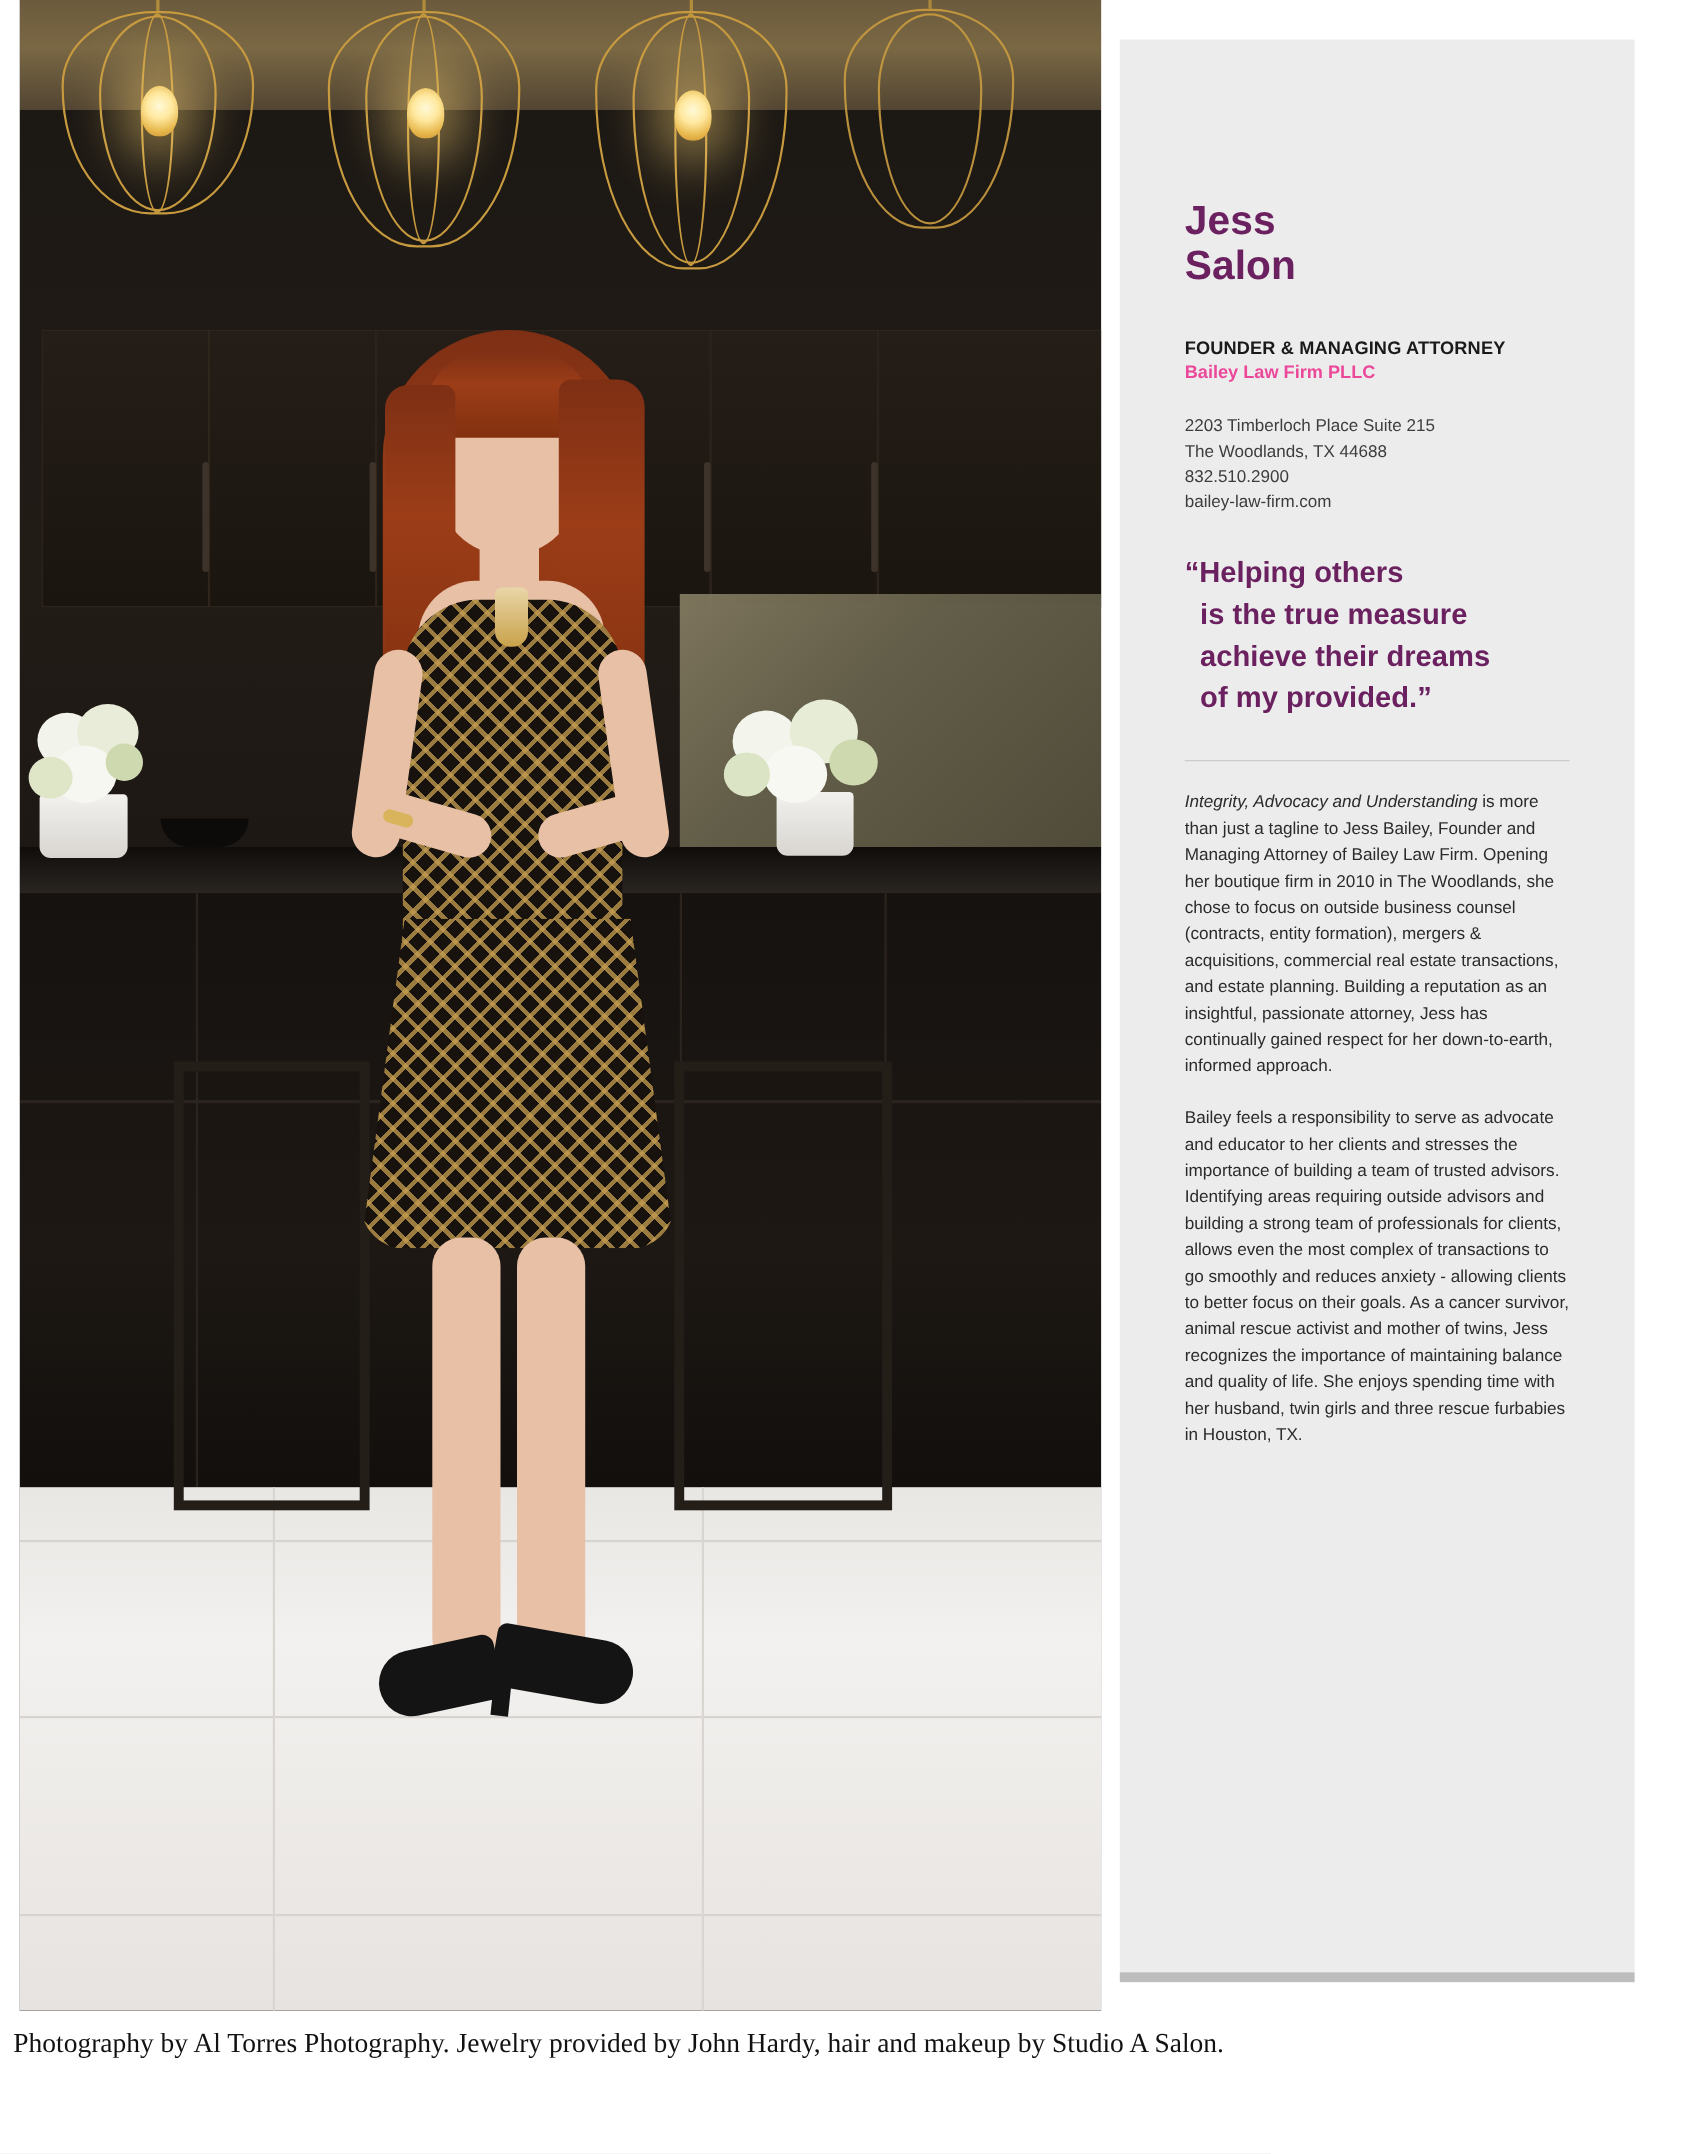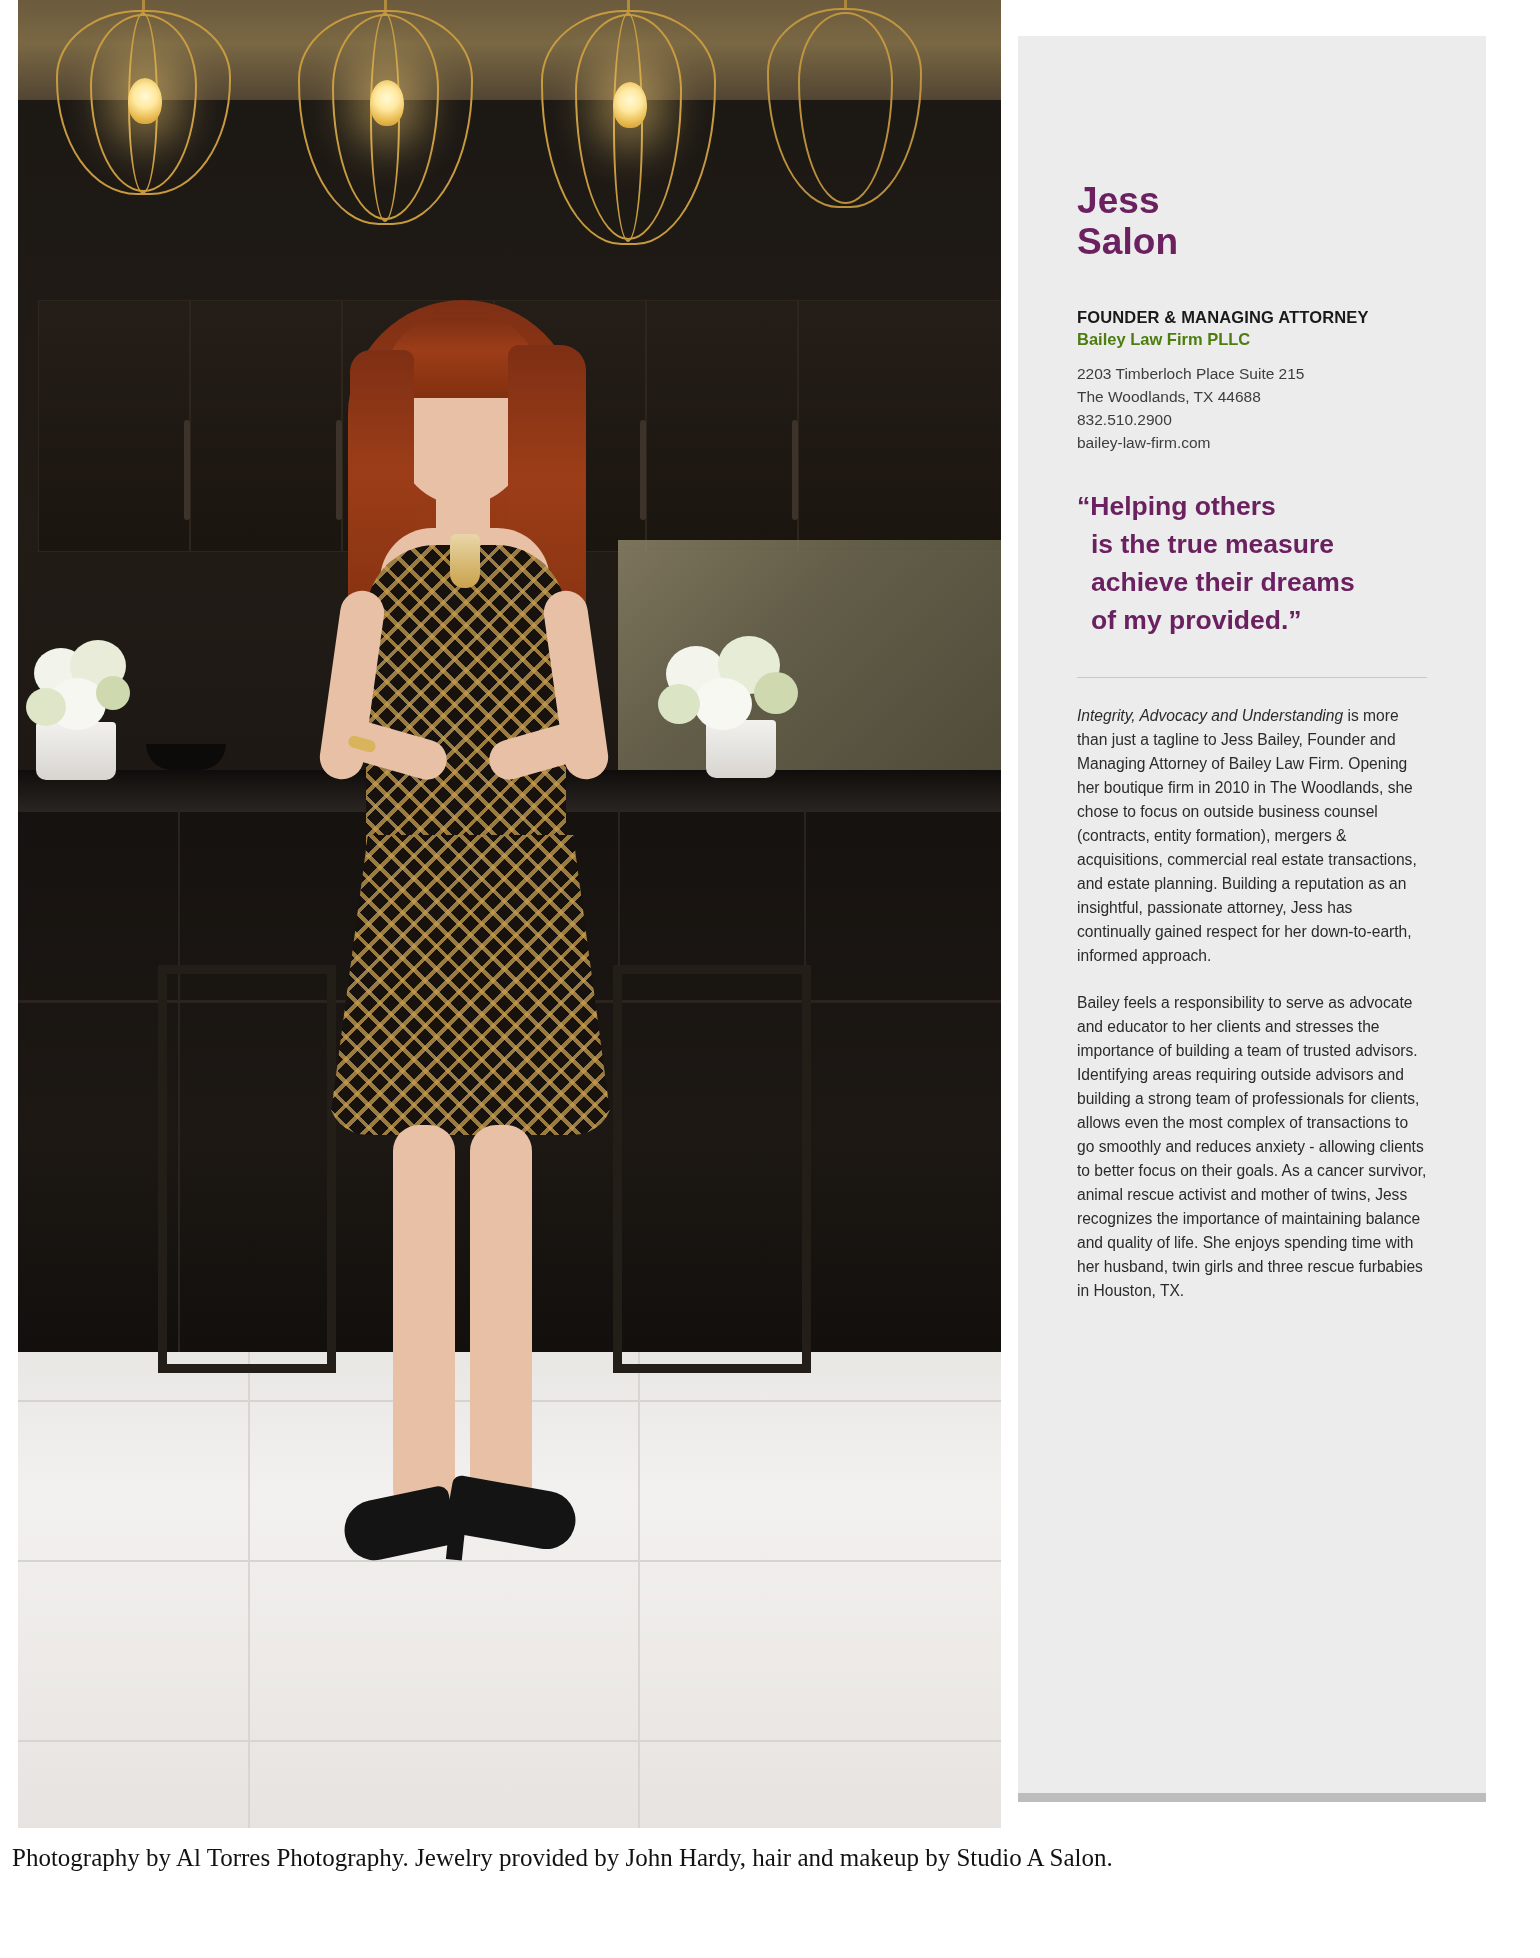--- a/index.html
+++ b/index.html
@@ -167,25 +167,25 @@
     margin-top: 44px;
     font-size: 16.5px;
     font-weight: bold;
     color: #1a1a1a;
     letter-spacing: .15px;
     line-height: 22px;
   }
   .firm {
     font-size: 16.5px;
     font-weight: bold;
-    color: #4d7c0f;
+    color: #ec4899;
     line-height: 22px;
   }
   .addr {
-    margin-top: 12px;
+    margin-top: 26px;
     font-size: 15.5px;
     color: #3d3d3d;
     line-height: 23px;
   }
   .quote {
     margin-top: 33px;
     color: #6b2160;
     font-size: 26.5px;
     font-weight: bold;
     line-height: 38px;

